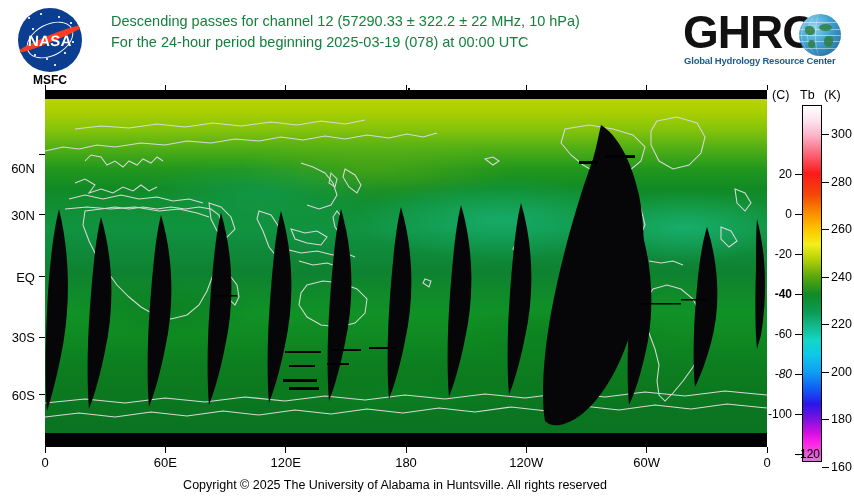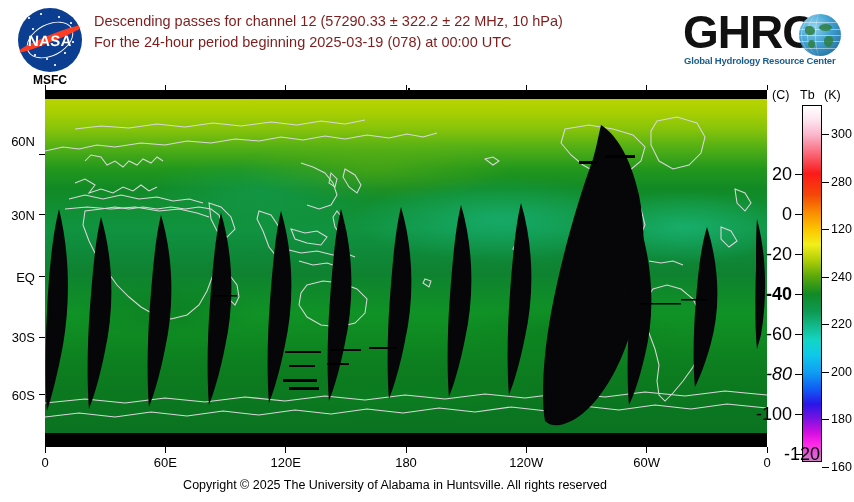--- a/index.html
+++ b/index.html
@@ -64,22 +64,22 @@
   
   #title-block {
     position: absolute; left: 94px; top: 11px;
     width: 580px;
   }
   #title-main {
     font-size: 15.5px; font-weight: bold; color: #000000;
     line-height: 21px; white-space: nowrap;
   }
   .title-sub {
-    font-size: 14.5px; color: #7f1d1d;
-    line-height: 21px; white-space: nowrap;
+    font-size: 14.5px; color: #15803d;
+    line-height: 21px; white-space: nowrap; margin-left: 17px;
   }
 
   
   #ghrc-logo {
     position: absolute; left: 683px; top: 8px;
     width: 160px; height: 70px;
   }
   #ghrc-letters {
     position: absolute; left: 0; top: 0;
     font-size: 46px; font-weight: bold; color: #111111;
@@ -266,21 +266,21 @@
       #d07ec8 100%);
   }
   .cbar-tick-l {
     position: absolute; left: 795px; width: 7px; height: 1px; background: #000000;
   }
   .cbar-tick-r {
     position: absolute; left: 822px; width: 7px; height: 1px; background: #000000;
   }
   .cbar-lbl-l {
     position: absolute; left: 792px;
-    font-size: 18px; color: #000000;
+    font-size: 12px; color: #000000;
     transform: translate(-100%, -50%);
     white-space: nowrap;
   }
   .cbar-lbl-r {
     position: absolute; left: 831px;
     font-size: 12.5px; color: #000000;
     transform: translateY(-50%);
     white-space: nowrap;
   }
 
@@ -469,21 +469,21 @@
       <div class="lbl-x" style="left: 526.334px;">120W</div>
       <div class="tick-x" style="left: 646.166px;"></div>
       <div class="tick-x-top" style="left: 646.166px;"></div>
       <div class="lbl-x" style="left: 646.666px;">60W</div>
       <div class="tick-x" style="left: 766.5px;"></div>
       <div class="tick-x-top" style="left: 766.5px;"></div>
       <div class="lbl-x" style="left: 767px;">0</div>
     </div>
   <div id="y-axis">
       <div class="tick-y" style="top: 154.01px;"></div>
-      <div class="lbl-y" style="top: 141px;">60N</div>
+      <div class="lbl-y" style="top: 168px;">60N</div>
       <div class="tick-y" style="top: 214.129px;"></div>
       <div class="lbl-y" style="top: 214.629px;">30N</div>
       <div class="tick-y" style="top: 276.497px;"></div>
       <div class="lbl-y" style="top: 276.997px;">EQ</div>
       <div class="tick-y" style="top: 336.508px;"></div>
       <div class="lbl-y" style="top: 337.008px;">30S</div>
       <div class="tick-y" style="top: 394.485px;"></div>
       <div class="lbl-y" style="top: 394.985px;">60S</div>
     </div>
 
@@ -506,21 +506,21 @@
       <div class="cbar-lbl-l" style="top: 373.821px; font-style: italic;">-80</div>
       <div class="cbar-tick-l" style="top: 413.805px;"></div>
       <div class="cbar-lbl-l" style="top: 413.805px;">-100</div>
       <div class="cbar-tick-l" style="top: 454.146px;"></div>
       <div class="cbar-lbl-l" style="top: 454.146px; margin-left: 28px;">-120</div>
       <div class="cbar-tick-r" style="top: 134.274px;"></div>
       <div class="cbar-lbl-r" style="top: 134.274px;">300</div>
       <div class="cbar-tick-r" style="top: 181.755px;"></div>
       <div class="cbar-lbl-r" style="top: 181.755px;">280</div>
       <div class="cbar-tick-r" style="top: 229.236px;"></div>
-      <div class="cbar-lbl-r" style="top: 229.236px;">120</div>
+      <div class="cbar-lbl-r" style="top: 229.236px;">260</div>
       <div class="cbar-tick-r" style="top: 276.717px;"></div>
       <div class="cbar-lbl-r" style="top: 276.717px;">240</div>
       <div class="cbar-tick-r" style="top: 324.198px;"></div>
       <div class="cbar-lbl-r" style="top: 324.198px;">220</div>
       <div class="cbar-tick-r" style="top: 371.679px;"></div>
       <div class="cbar-lbl-r" style="top: 371.679px;">200</div>
       <div class="cbar-tick-r" style="top: 419.16px;"></div>
       <div class="cbar-lbl-r" style="top: 419.16px;">180</div>
       <div class="cbar-tick-r" style="top: 466.641px;"></div>
       <div class="cbar-lbl-r" style="top: 466.641px;">160</div>

